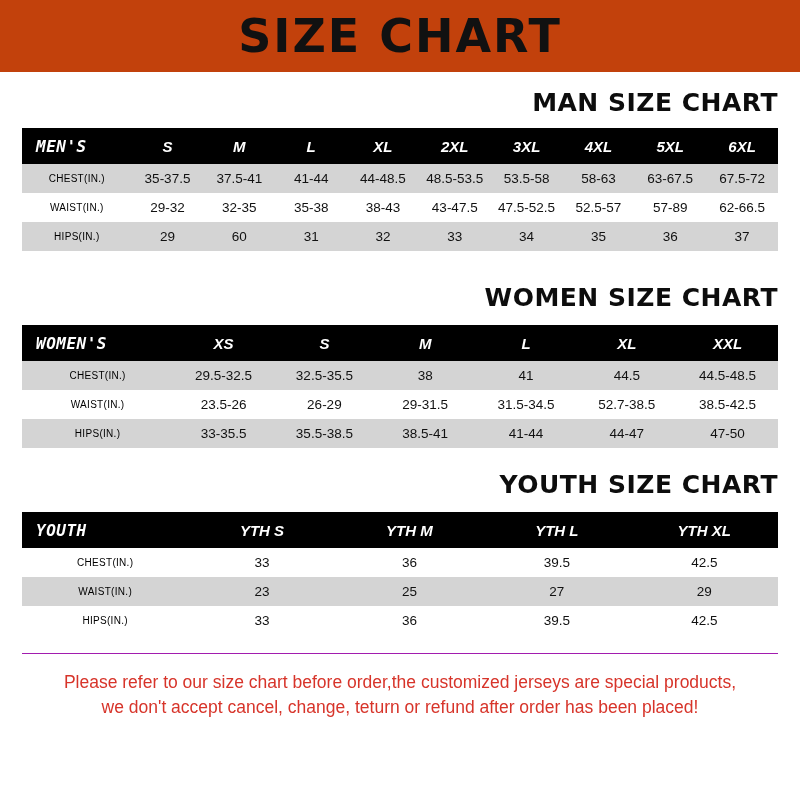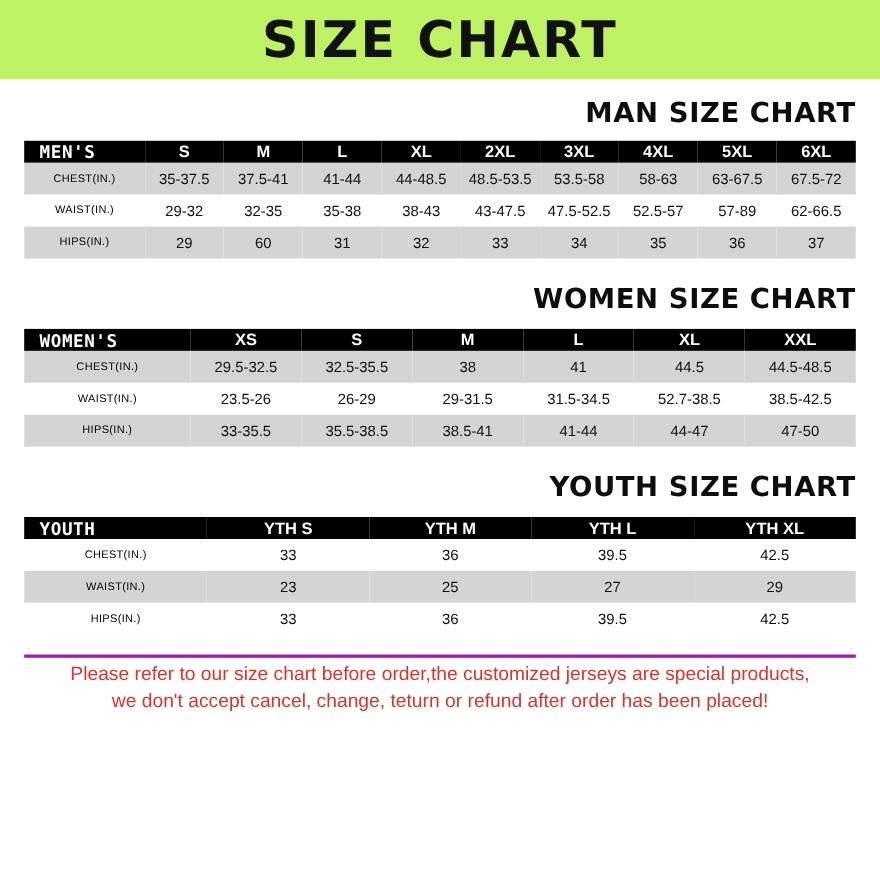--- a/index.html
+++ b/index.html
@@ -16,21 +16,21 @@
   .page {
     position: relative;
     width: 800px;
     height: 800px;
     background: #ffffff;
     box-sizing: border-box;
   }
   
   .banner {
     height: 72px;
-    background: #bef264;
+    background: #c2410c;
     display: flex;
     align-items: center;
     justify-content: center;
     position: relative;
   }
   .banner-title {
     font-family: "DejaVu Sans", sans-serif;
     font-weight: bold;
     font-size: 46px;
     letter-spacing: 2px;
@@ -43,43 +43,44 @@
   }
   .section-title {
     text-align: right;
     font-family: "DejaVu Sans", sans-serif;
     font-weight: bold;
     font-size: 25px;
     color: #0d0d0d;
     letter-spacing: 0.5px;
   }
   .t1 { margin-top: 16px; margin-bottom: 11px; }
-  .t2 { margin-top: 22px; margin-bottom: 13px; }
+  .t2 { margin-top: 32px; margin-bottom: 13px; }
   .t3 { margin-top: 22px; margin-bottom: 13px; }
 
   table.chart {
     width: 100%;
     border-collapse: collapse;
     table-layout: fixed;
   }
   table.chart th, table.chart td {
     text-align: center;
     font-size: 13.5px;
     color: #111111;
     padding: 0;
     height: 29px;
     vertical-align: middle;
     font-family: "Liberation Sans", sans-serif;
   }
   table.chart thead th {
     background: #000000;
     color: #ffffff;
     font-weight: bold;
-    height: 20px;
+    height: 36px;
     font-size: 15px;
+    font-style: italic;
   }
   table.chart thead th.rowhead {
     text-align: left;
     padding-left: 14px;
     font-family: "DejaVu Sans Mono", monospace;
     font-size: 16px;
     letter-spacing: 0.5px;
   }
   table.chart tbody td.rowhead {
     font-size: 10px;
@@ -89,22 +90,22 @@
   tr.shade td { background: #d4d4d4; }
   tr.plain td { background: #ffffff; }
 
   
   .men col.c0 { width: 14.5%; }
   .women col.c0 { width: 20%; }
   .youth col.c0 { width: 22%; }
 
   .footer {
     margin-top: 18px;
-    border-top: 3px solid #a21caf;
-    padding-top: 2px;
+    border-top: 1px solid #a21caf;
+    padding-top: 16px;
     text-align: center;
     color: #d7342a;
     font-size: 17.5px;
     line-height: 1.45;
     font-family: "Liberation Sans", sans-serif;
   }
   .footer .line { display: block; }
 </style>
 </head>
 <body>

